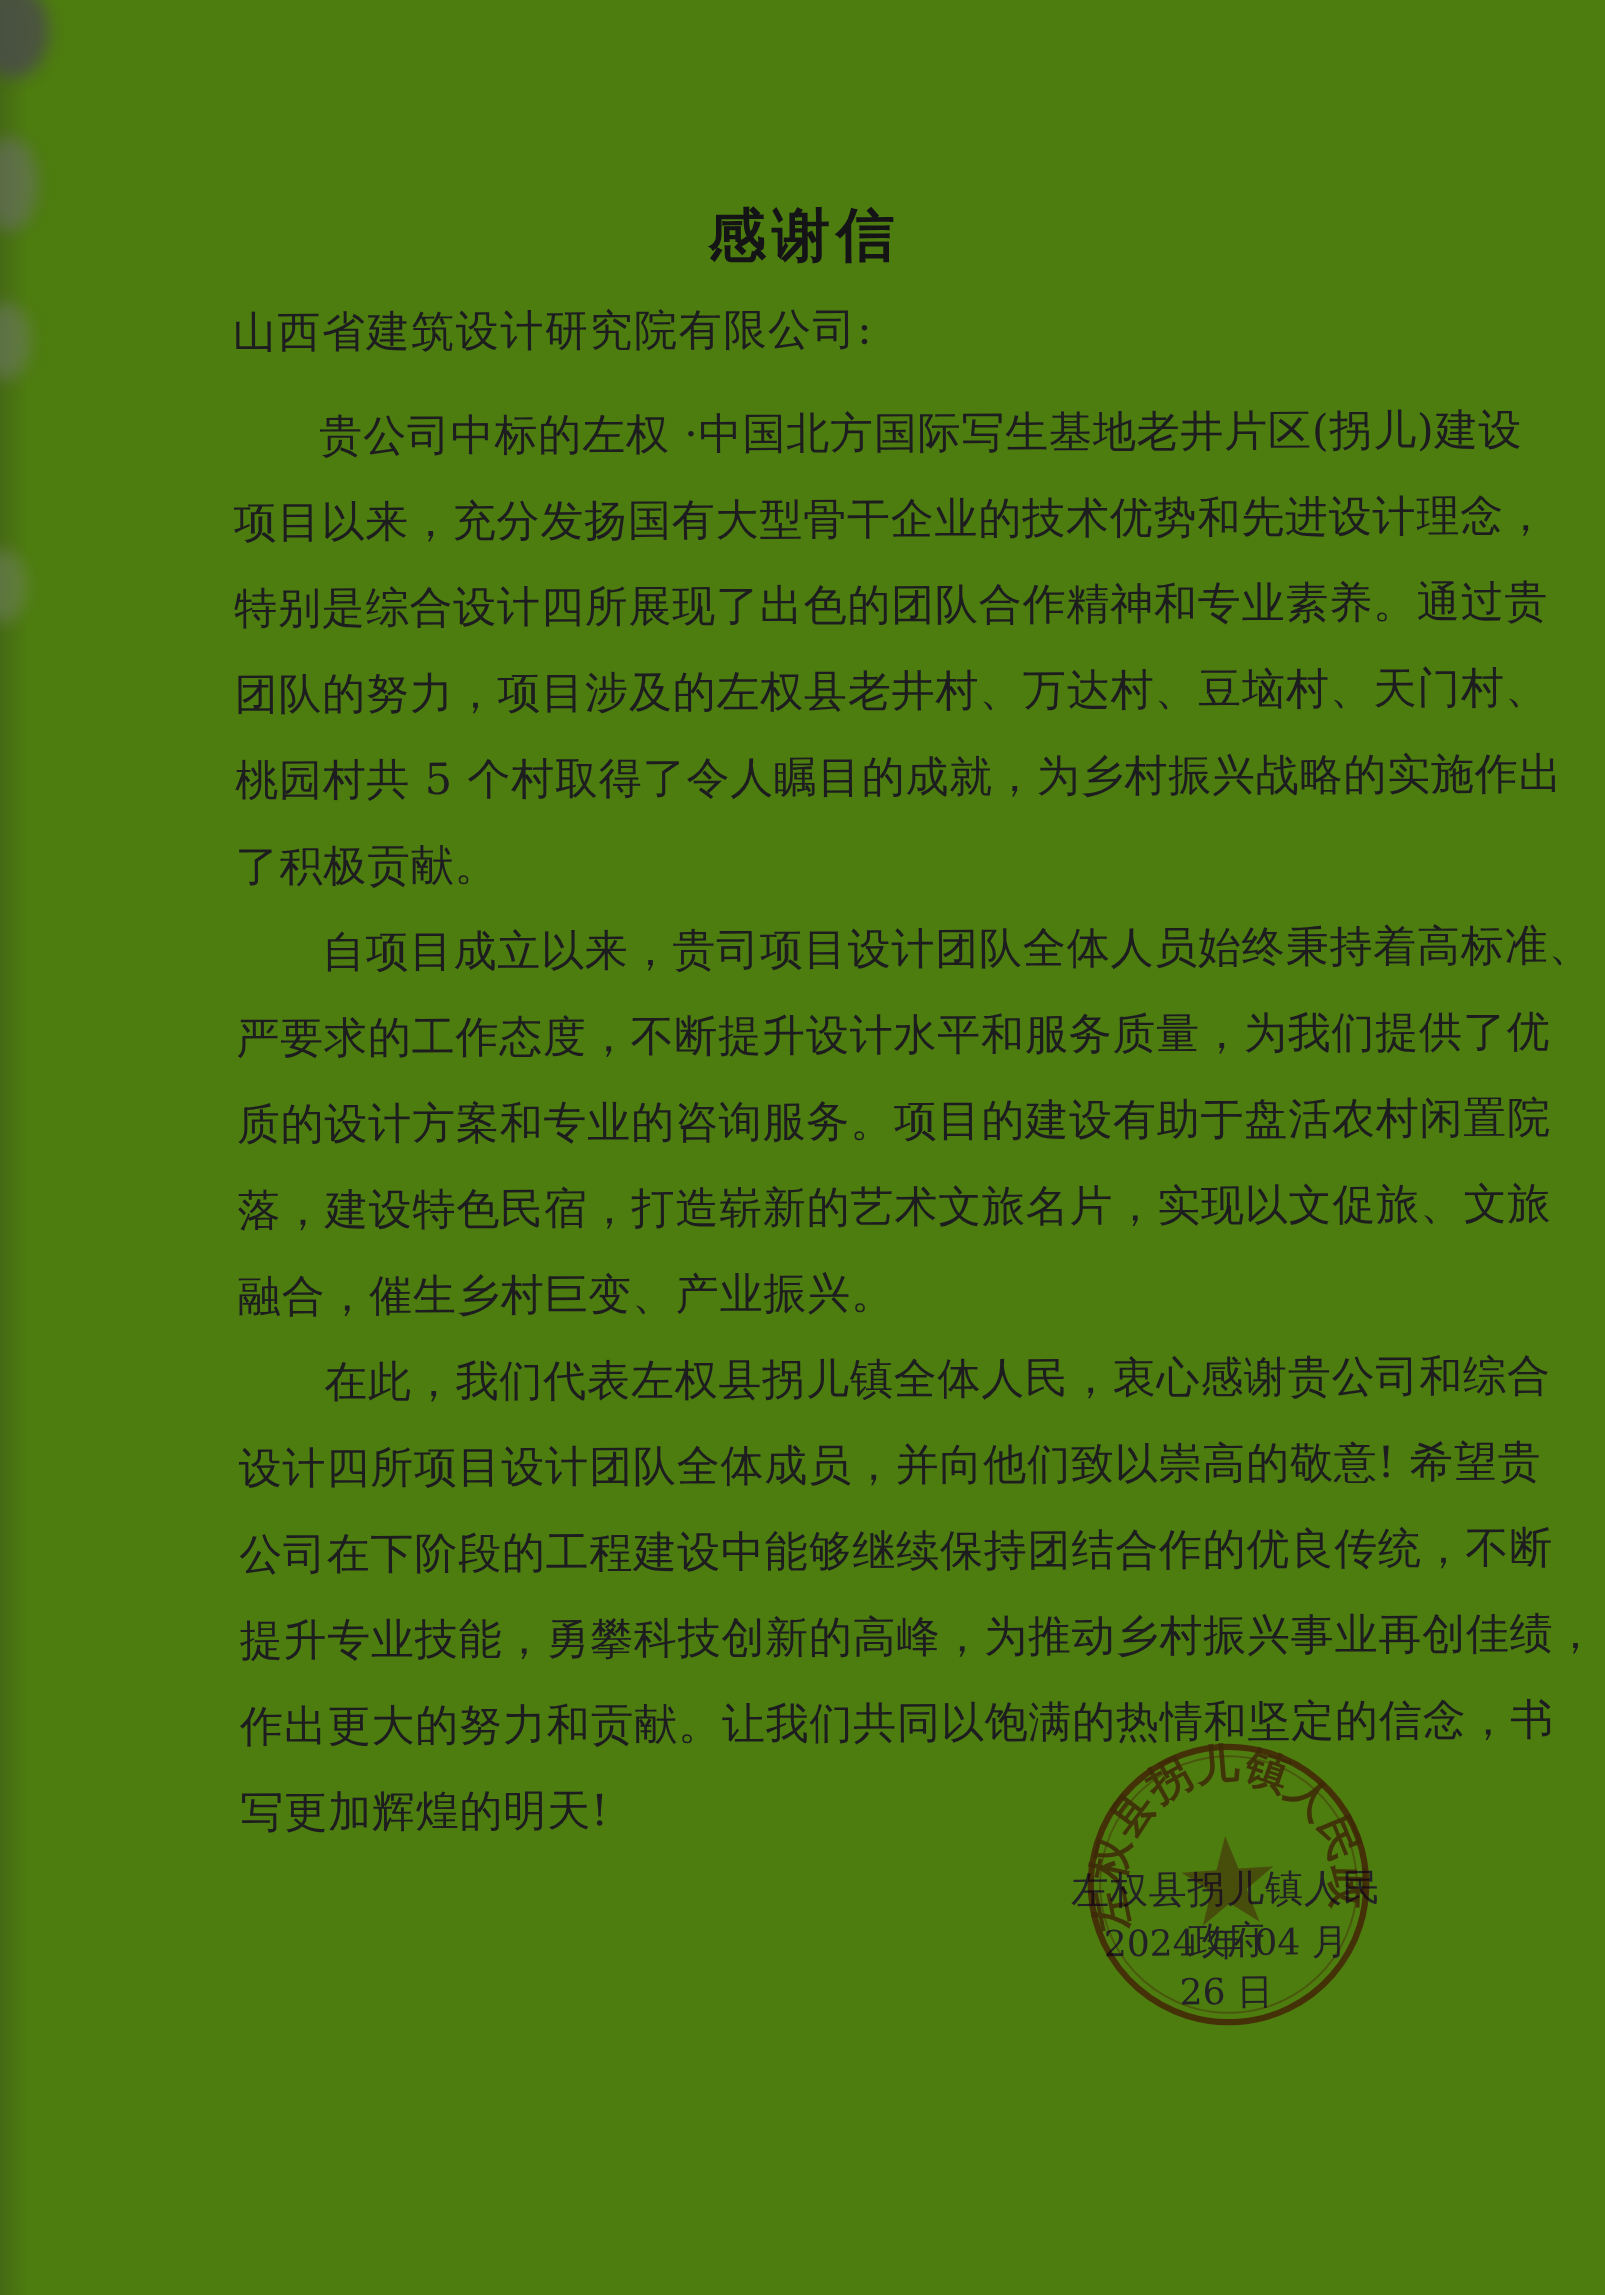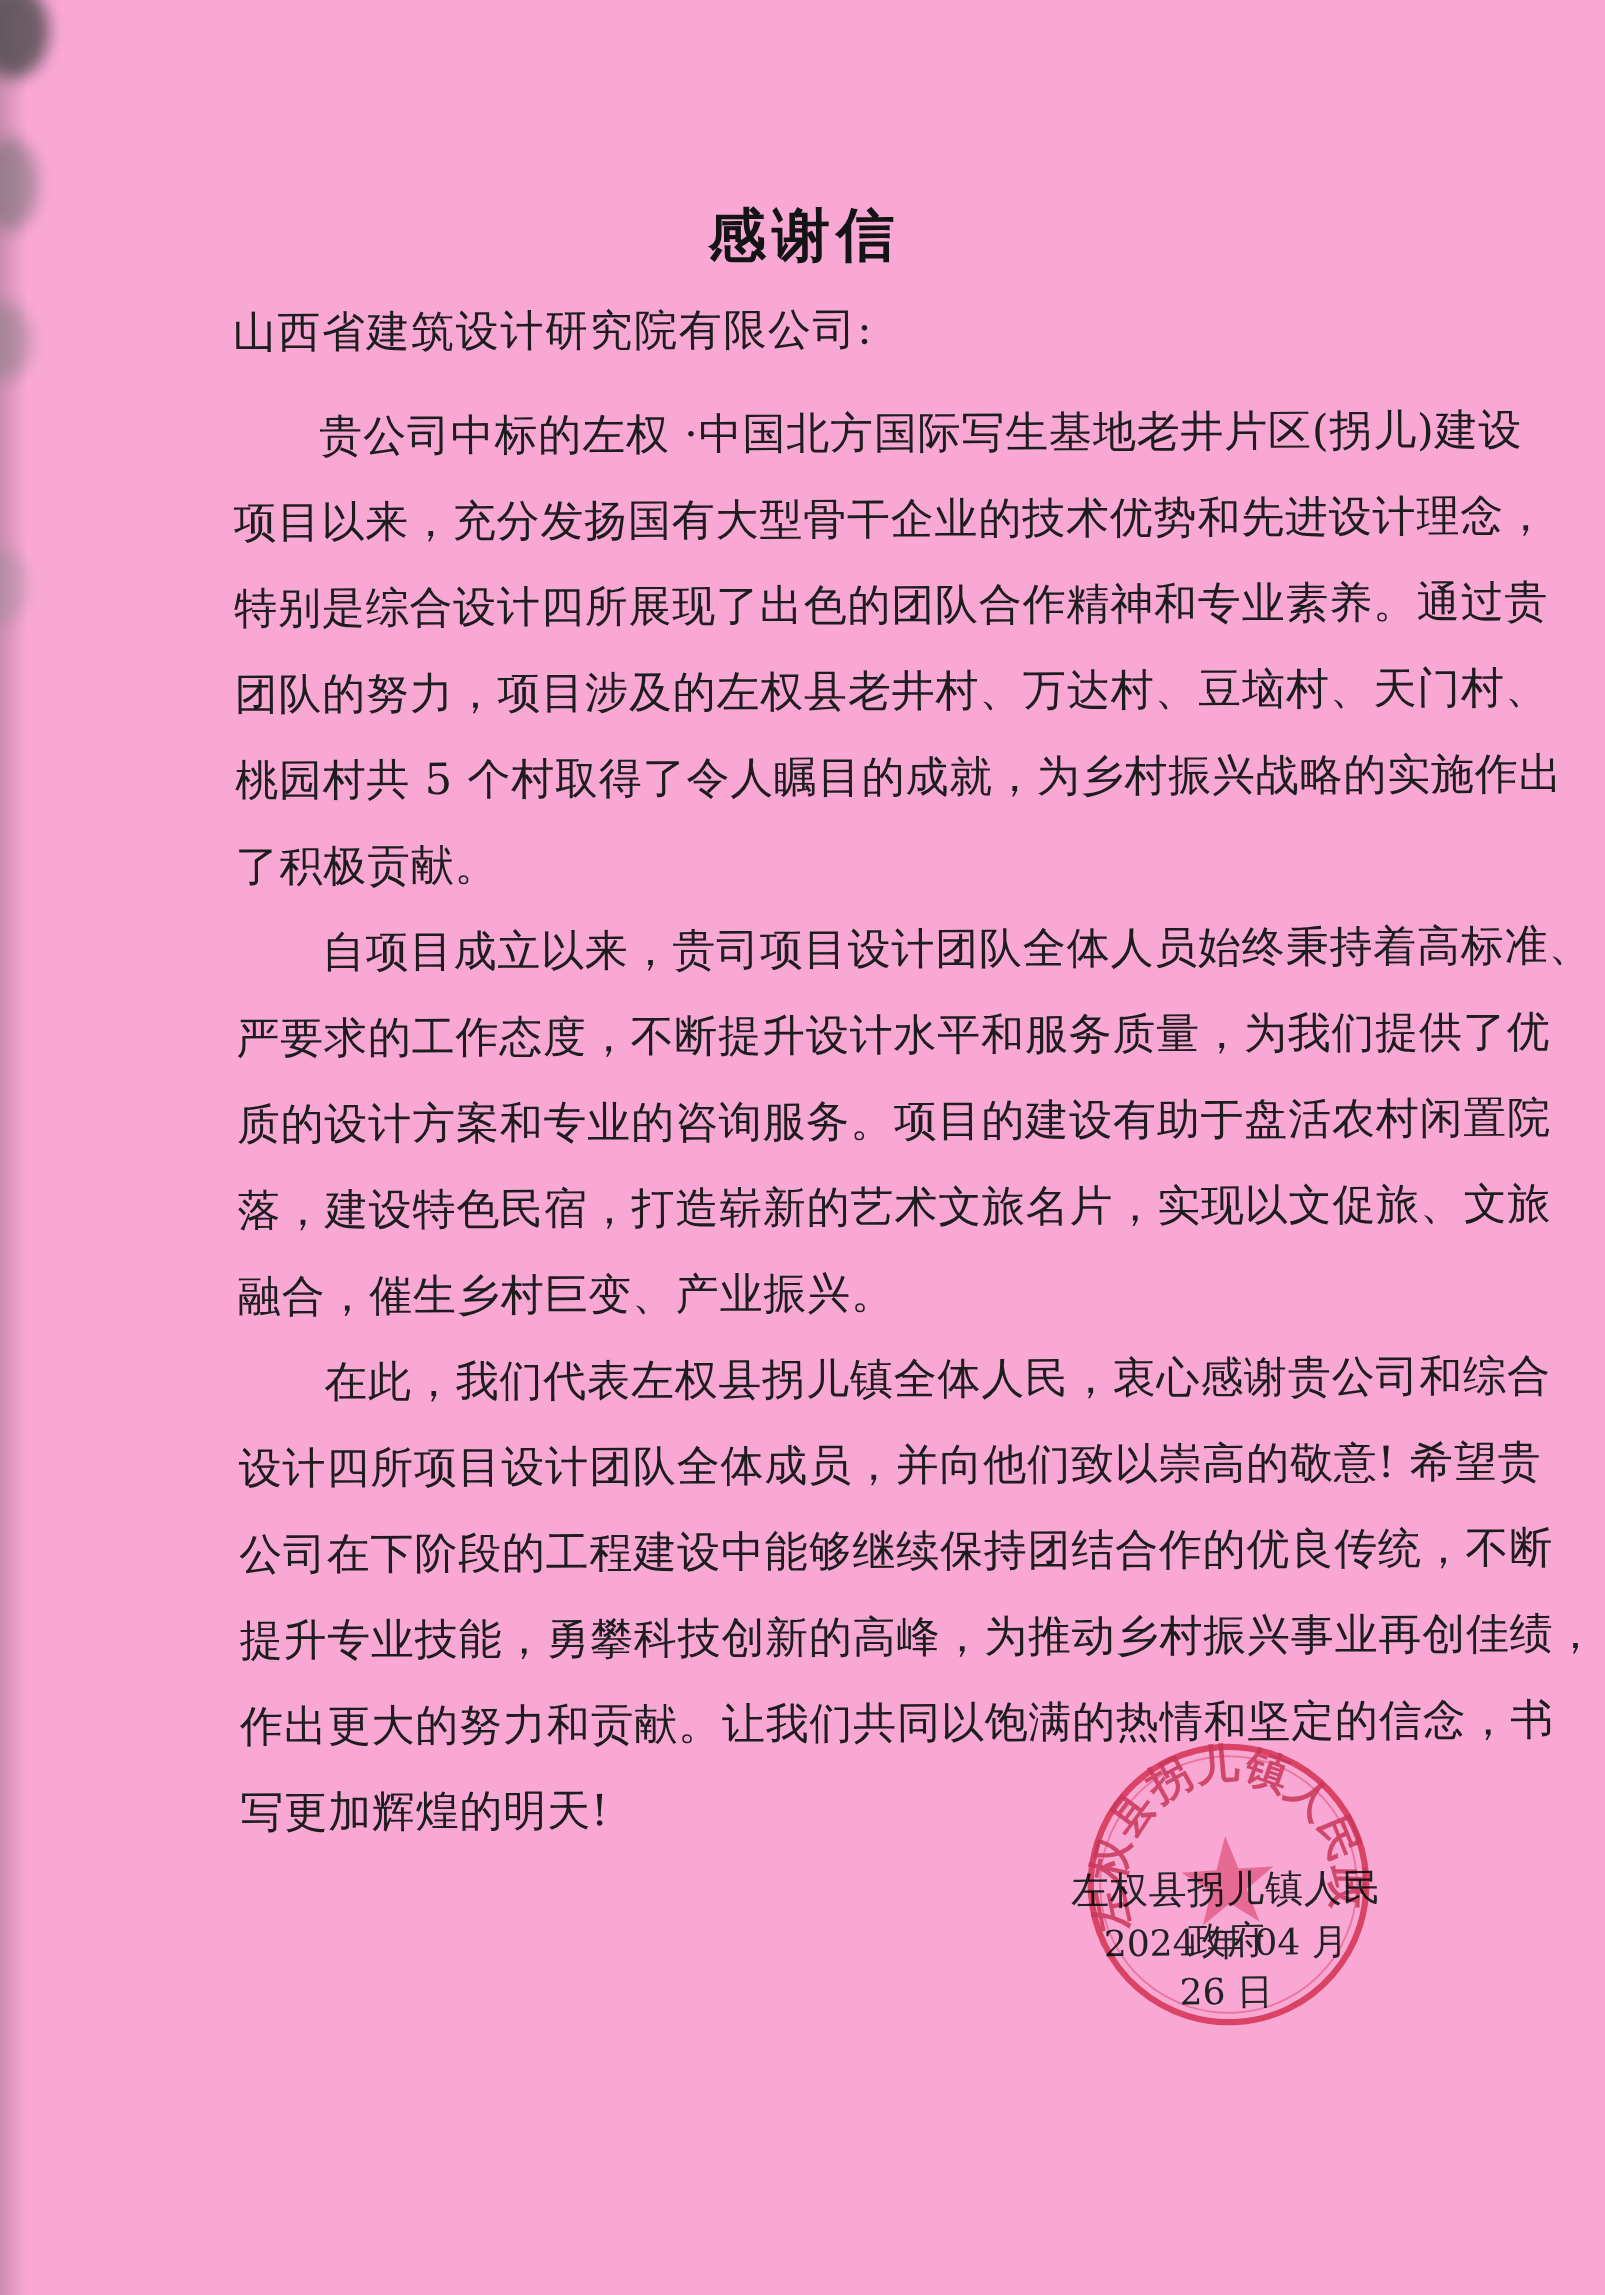--- a/index.html
+++ b/index.html
@@ -1,20 +1,20 @@
 <!DOCTYPE html>
 <html style="font-size:12.5px"><head>
 <meta charset="utf-8">
 <style>
   html, body { margin: 0; padding: 0; background: #e9e9e9; }
   .page {
     position: relative;
     width: 1605px;
     height: 2295px;
-    background: #f9a8d4;
+    background: #4d7c0f;
     overflow: hidden;
     font-family: "DejaVu Serif", "Liberation Serif", serif;
     color: #1d1d20;
   }
   
   .edge-shade {
     position: absolute; left: 0; top: 0; width: 27px; height: 100%;
     background: linear-gradient(to right, rgba(40,40,40,0.22), rgba(40,40,40,0.0));
     pointer-events: none;
   }

